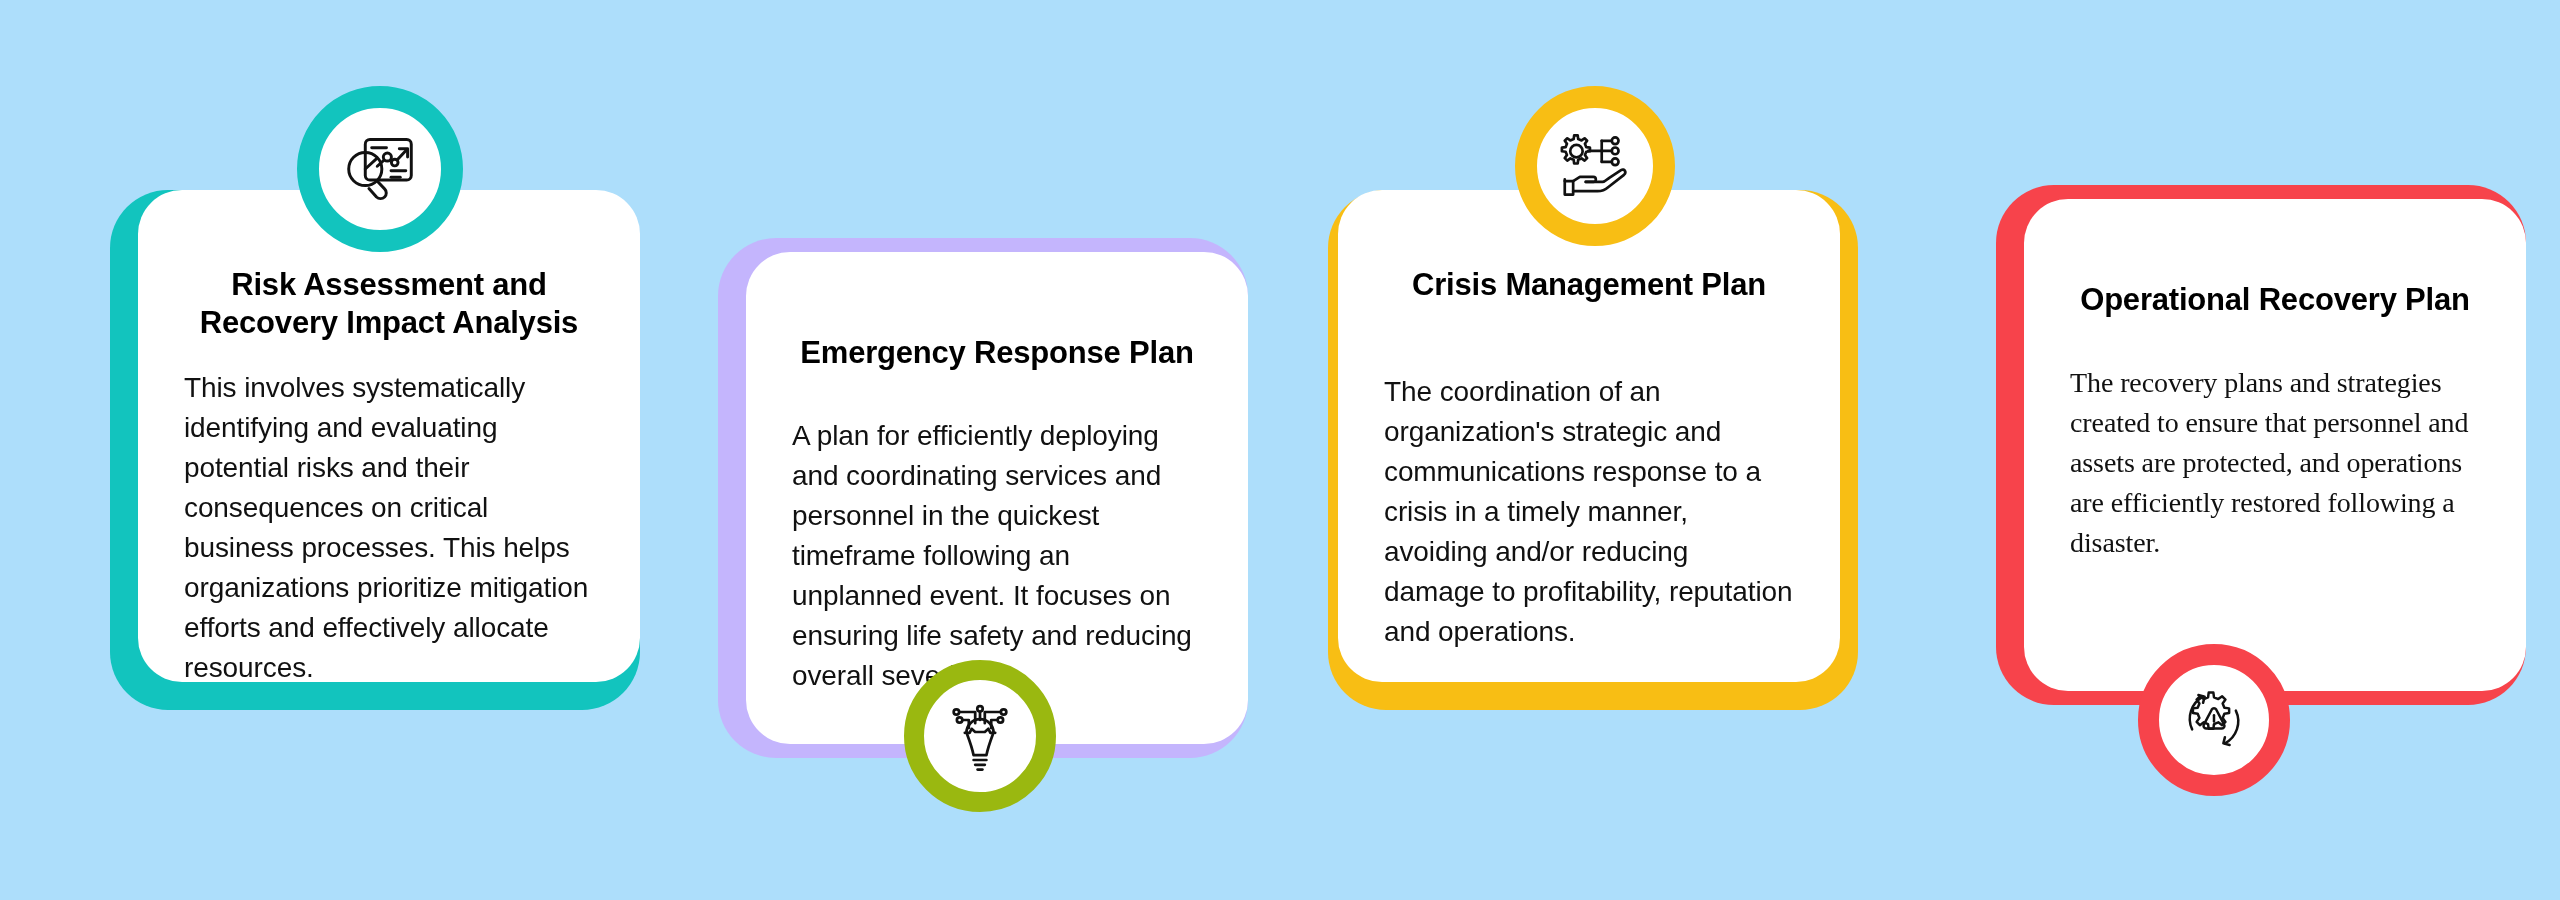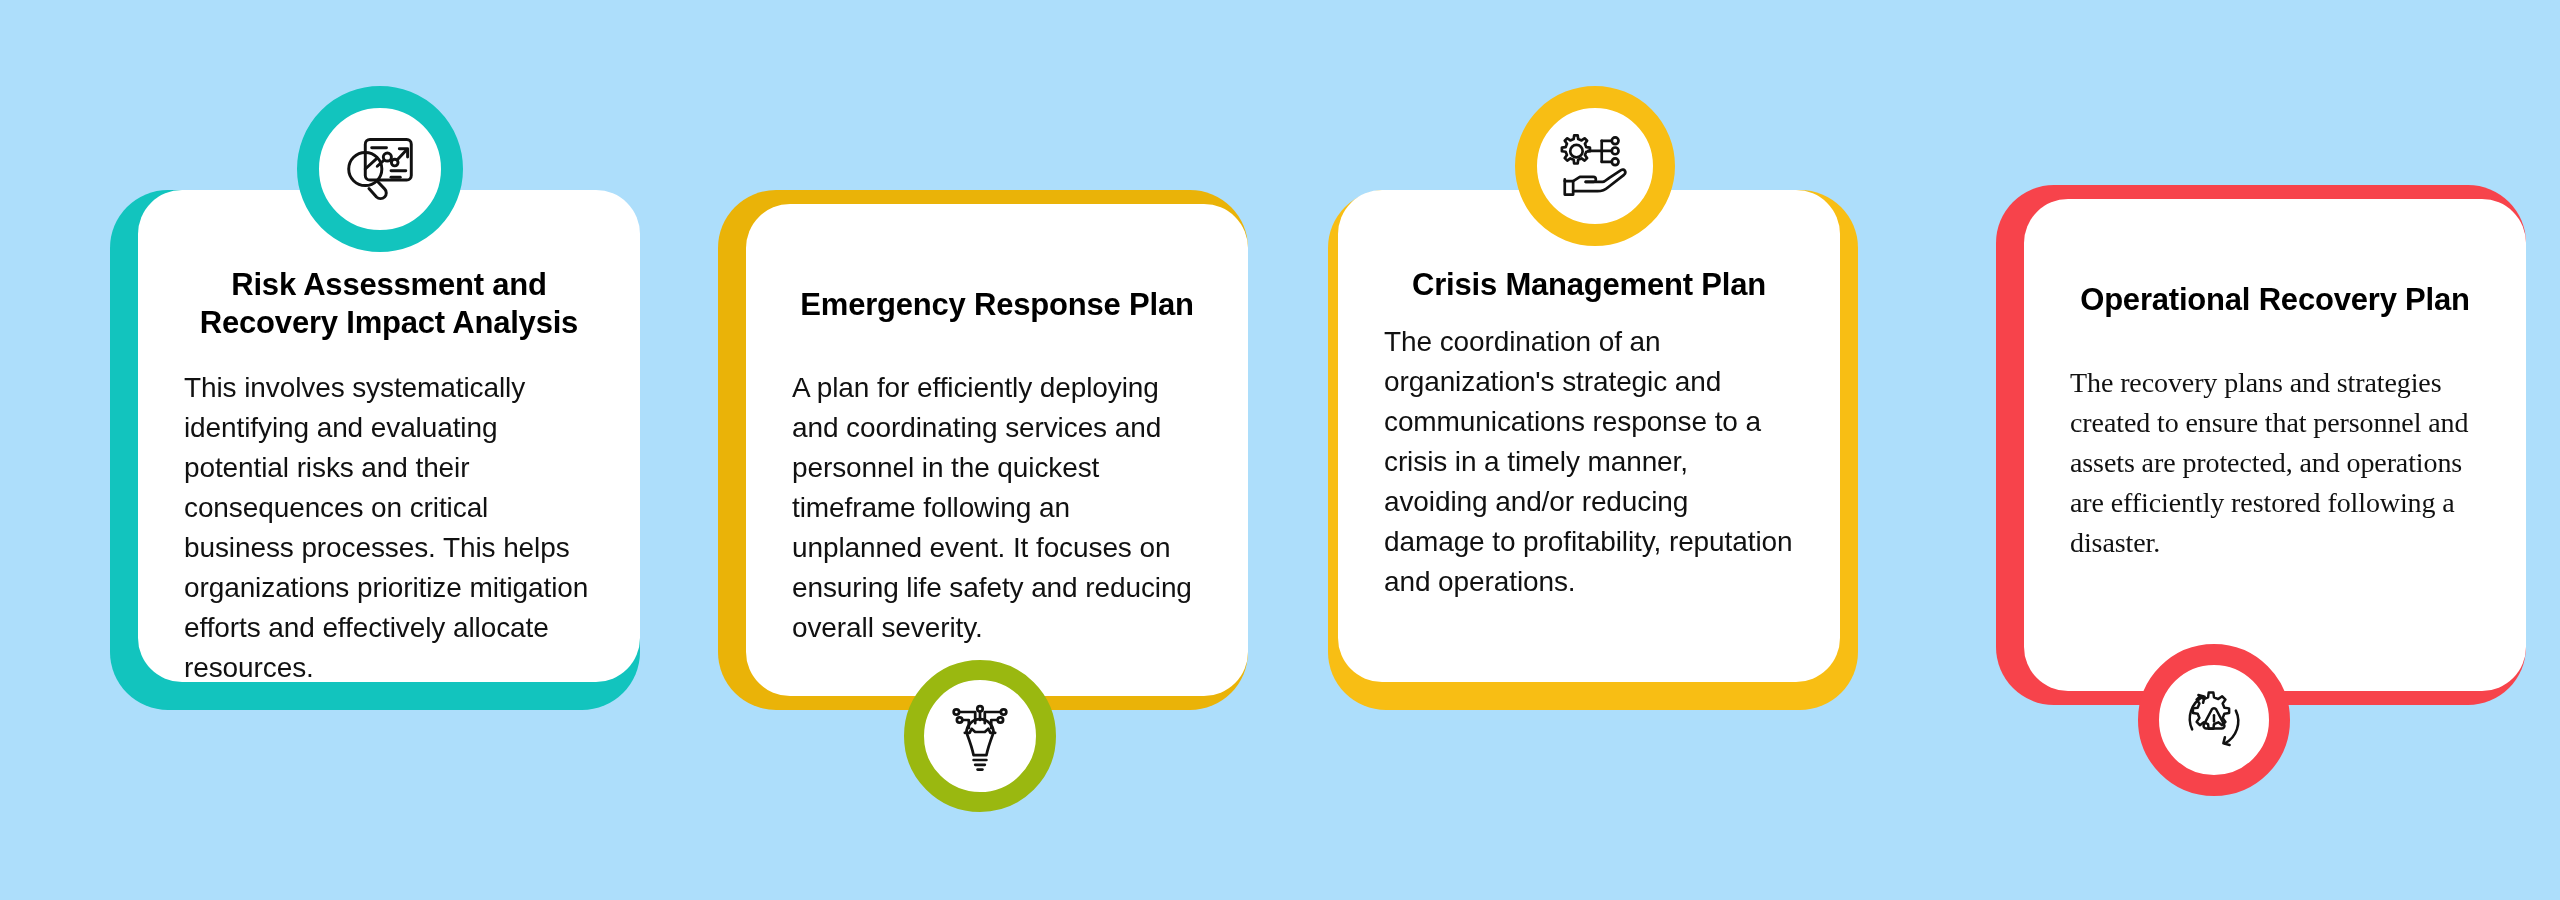--- a/index.html
+++ b/index.html
@@ -88,21 +88,21 @@
   .card-1 .card-body  { margin-top: 26px; }
 
   .card-2 { left: 718px;  top: 190px; width: 530px; height: 520px; background: #9AB810; }
   .card-2 .card-inner { left: 28px; top: 14px; width: 502px; height: 492px; }
   .card-2 .card-text  { top: 82px; }
   .card-2 .card-body  { margin-top: 44px; }
 
   .card-3 { left: 1328px; top: 190px; width: 530px; height: 520px; background: #F8BE14; }
   .card-3 .card-inner { left: 10px; top: 0px;  width: 502px; height: 492px; }
   .card-3 .card-text  { top: 76px; }
-  .card-3 .card-body  { margin-top: 18px; }
+  .card-3 .card-body  { margin-top: 68px; }
 
   .card-4 { left: 1996px; top: 185px; width: 530px; height: 520px; background: #F7434B; }
   .card-4 .card-inner { left: 28px; top: 14px; width: 502px; height: 492px; }
   .card-4 .card-text  { top: 82px; }
   .card-4 .card-body  { margin-top: 44px; font-family: Liberation Serif, serif; }
 
   
   .badge-1 {
     left: 297px; top: 86px;
     width: 166px; height: 166px;
@@ -146,21 +146,21 @@
       <polyline points="47,47 58,37 66,43 79,29"></polyline>
       <polyline points="71,28 80,28 80,37"></polyline>
       <circle cx="58" cy="37" r="4.4" fill="#fff"></circle>
       <circle cx="66" cy="43" r="3.6" fill="#fff"></circle>
       <circle cx="34" cy="50" r="18"></circle>
       <line x1="34" y1="50" x2="46" y2="39"></line>
       <path d="M46.6 62.8 L55 71.6 a6.2 6.2 0 0 1 -8.8 8.8 L38 71.2"></path>
     </svg>
   </div>
 
-  <div class="card card-2" style="background: #eab308;">
+  <div class="card card-2" style="background: #c4b5fd; margin-top: 48px;">
     <div class="card-inner">
       <div class="card-text">
         <h2 class="card-title">Emergency Response Plan</h2>
         <p class="card-body">A plan for efficiently deploying and coordinating services and personnel in the quickest timeframe following an unplanned event. It focuses on ensuring life safety and reducing overall severity.</p>
       </div>
     </div>
   </div>
   <div class="badge badge-2" style="border-color: rgb(154, 184, 16);">
     <svg width="80" height="80" viewBox="0 0 100 100" fill="none" stroke="#111" stroke-width="3.4" stroke-linecap="round" stroke-linejoin="round" aria-hidden="true">
       <path d="M50 20 v10"></path>

